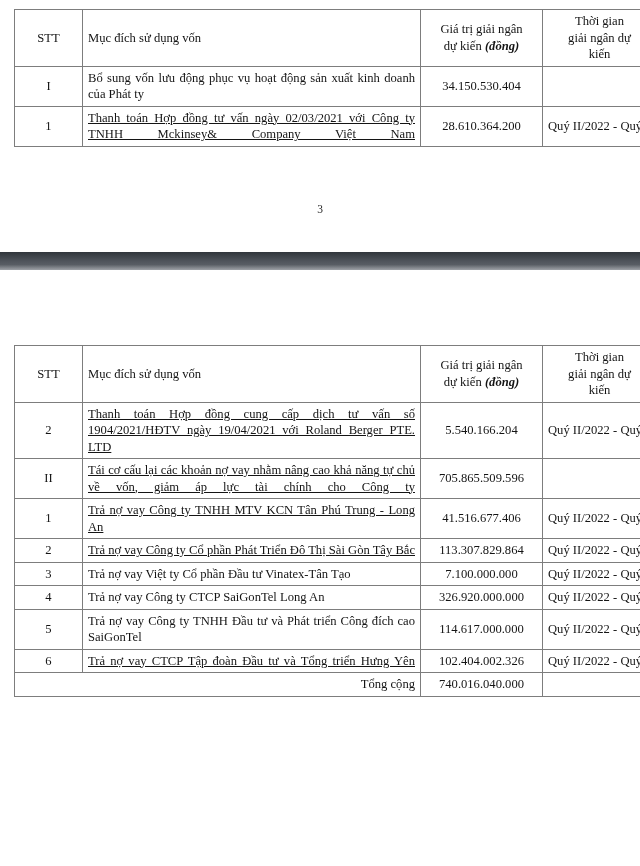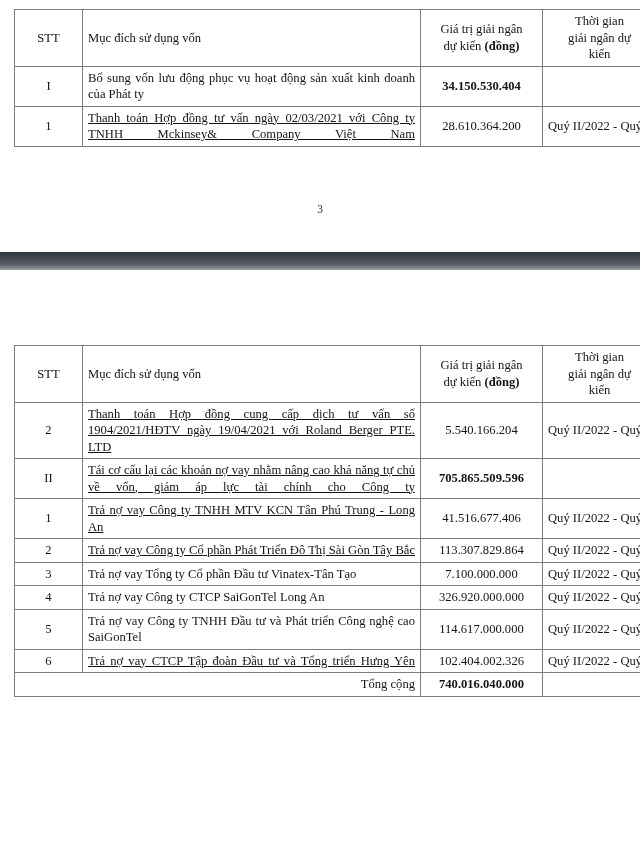--- a/index.html
+++ b/index.html
@@ -57,25 +57,25 @@
   .col-value { width: 122px; text-align: center; }
   .col-time  { width: 114px; text-align: center; }
 
   th.hd {
     text-align: center;
     font-weight: bold;
     font-size: 12.8px;
     line-height: 17.5px;
     padding: 4px 4px;
   }
-  th.hd .unit { font-weight: bold; }
+  th.hd .unit { font-style: italic; font-weight: bold; }
 
   td.bold, th.bold { font-weight: bold; }
   td.value { font-weight: normal; white-space: nowrap; }
-  td.value.bold { font-weight: bold; }
+  td.value.bold { font-weight: normal; }
   td.time { white-space: nowrap; font-size: 12.4px; line-height: 16px; }
   td.desc-just { text-align: justify; text-align-last: justify; text-decoration: underline; }
   td.total-label { text-align: right; font-weight: bold; padding-right: 8px; }
 
   .page-number {
     position: absolute;
     left: 0;
     width: 640px;
     text-align: center;
     font-size: 11.5px;
@@ -178,33 +178,33 @@
           <td class="col-time time">Quý II/2022 - Quý III/2022</td>
         </tr>
         <tr>
           <td class="col-stt">2</td>
           <td class="col-desc desc-just">Trả nợ vay Công ty Cổ phần Phát Triển Đô Thị Sài Gòn Tây Bắc</td>
           <td class="col-value value">113.307.829.864</td>
           <td class="col-time time">Quý II/2022 - Quý III/2022</td>
         </tr>
         <tr>
           <td class="col-stt">3</td>
-          <td class="col-desc">Trả nợ vay Tổng ty Cổ phần Đầu tư Vinatex-Tân Tạo</td>
+          <td class="col-desc">Trả nợ vay Việt ty Cổ phần Đầu tư Vinatex-Tân Tạo</td>
           <td class="col-value value">7.100.000.000</td>
           <td class="col-time time">Quý II/2022 - Quý III/2022</td>
         </tr>
         <tr>
           <td class="col-stt">4</td>
           <td class="col-desc">Trả nợ vay Công ty CTCP SaiGonTel Long An</td>
           <td class="col-value value">326.920.000.000</td>
           <td class="col-time time">Quý II/2022 - Quý III/2022</td>
         </tr>
         <tr>
           <td class="col-stt">5</td>
-          <td class="col-desc">Trả nợ vay Công ty TNHH Đầu tư và Phát triển Công nghệ cao SaiGonTel</td>
+          <td class="col-desc">Trả nợ vay Công ty TNHH Đầu tư và Phát triển Công đích cao SaiGonTel</td>
           <td class="col-value value">114.617.000.000</td>
           <td class="col-time time">Quý II/2022 - Quý III/2022</td>
         </tr>
         <tr>
           <td class="col-stt">6</td>
           <td class="col-desc desc-just"> Trả nợ vay CTCP Tập đoàn Đầu tư và Tổng triển Hưng Yên</td>
           <td class="col-value value">102.404.002.326</td>
           <td class="col-time time">Quý II/2022 - Quý III/2022</td>
         </tr>
         <tr>

